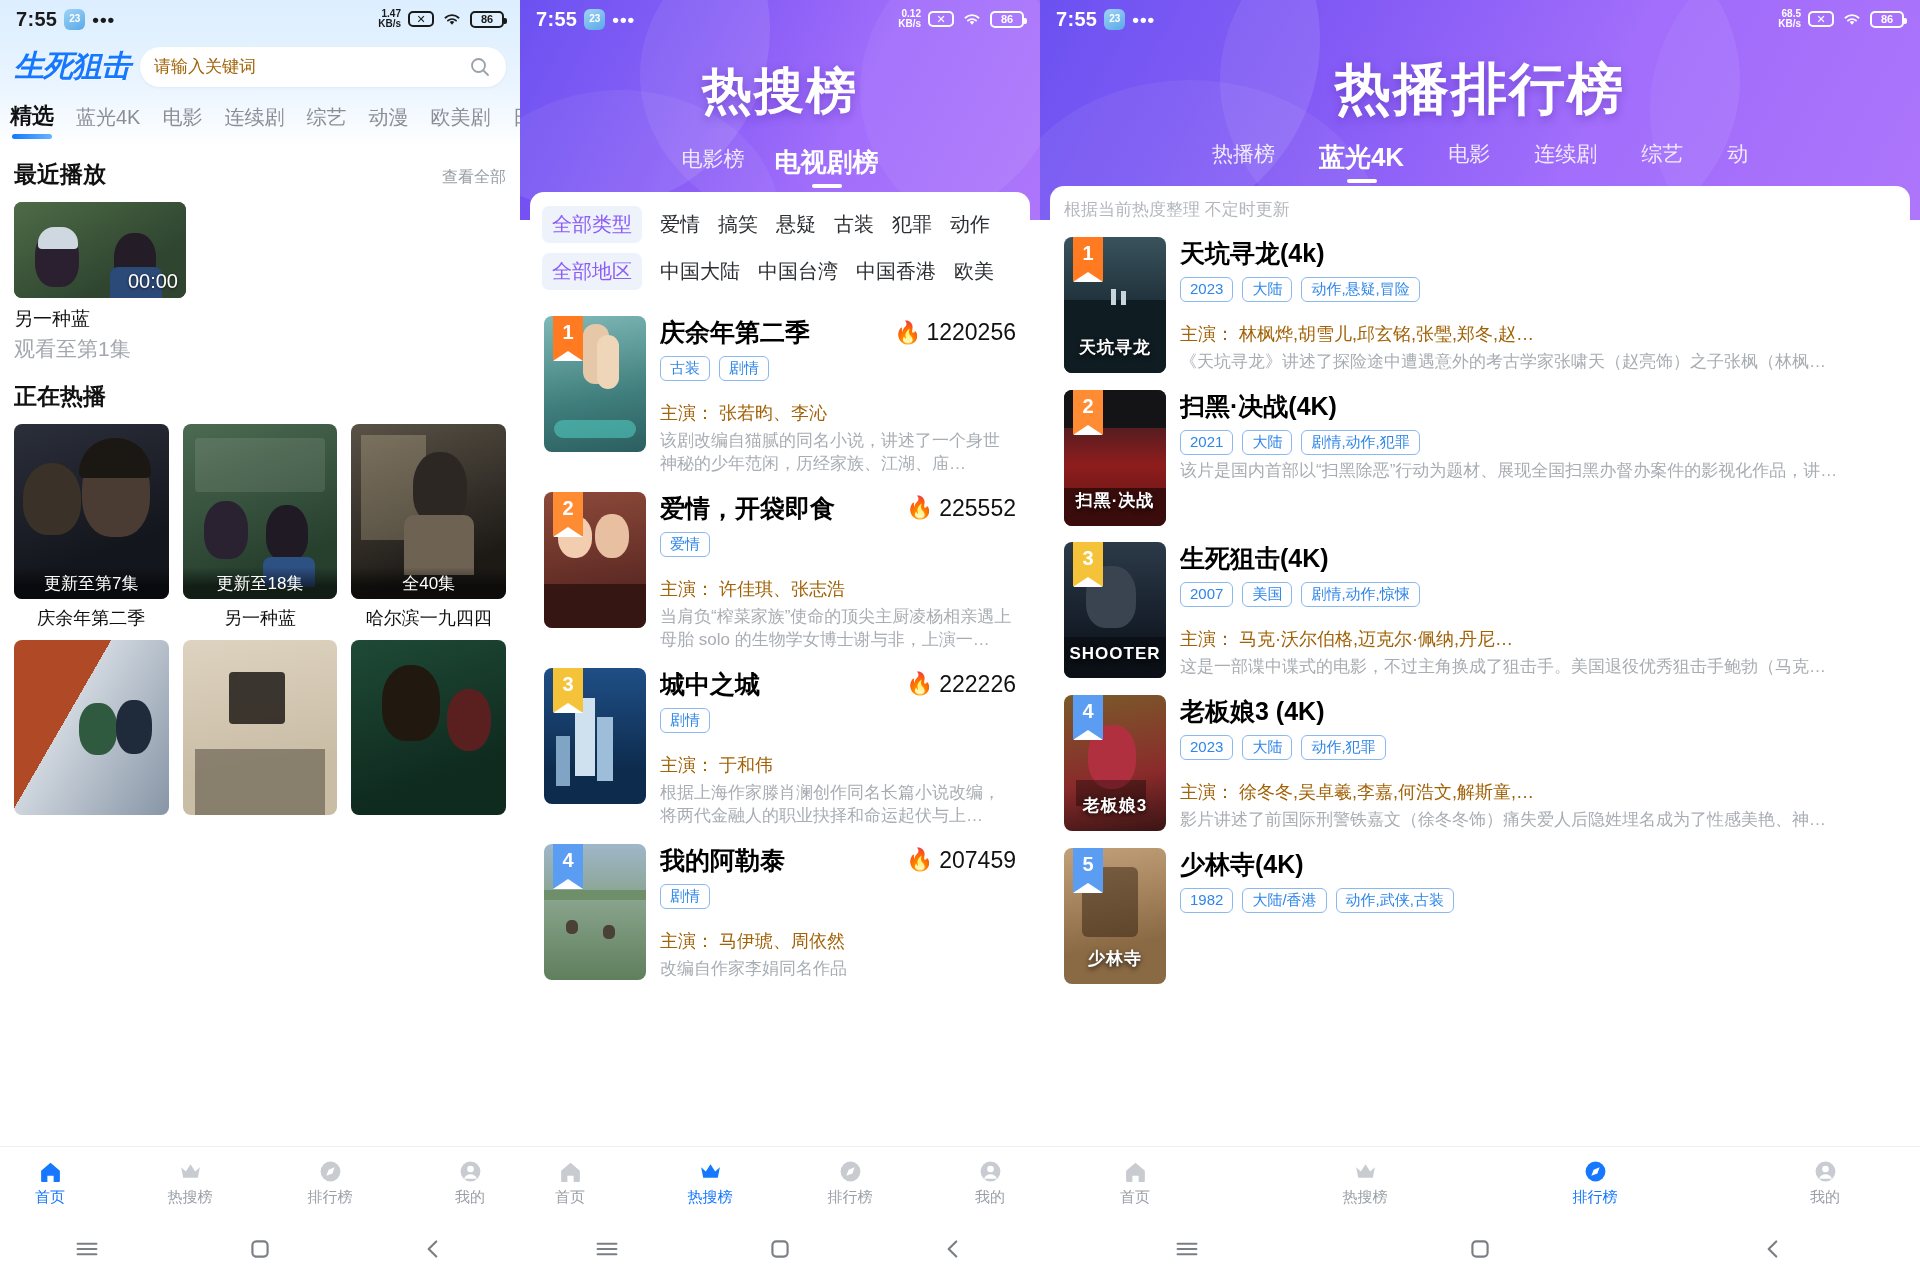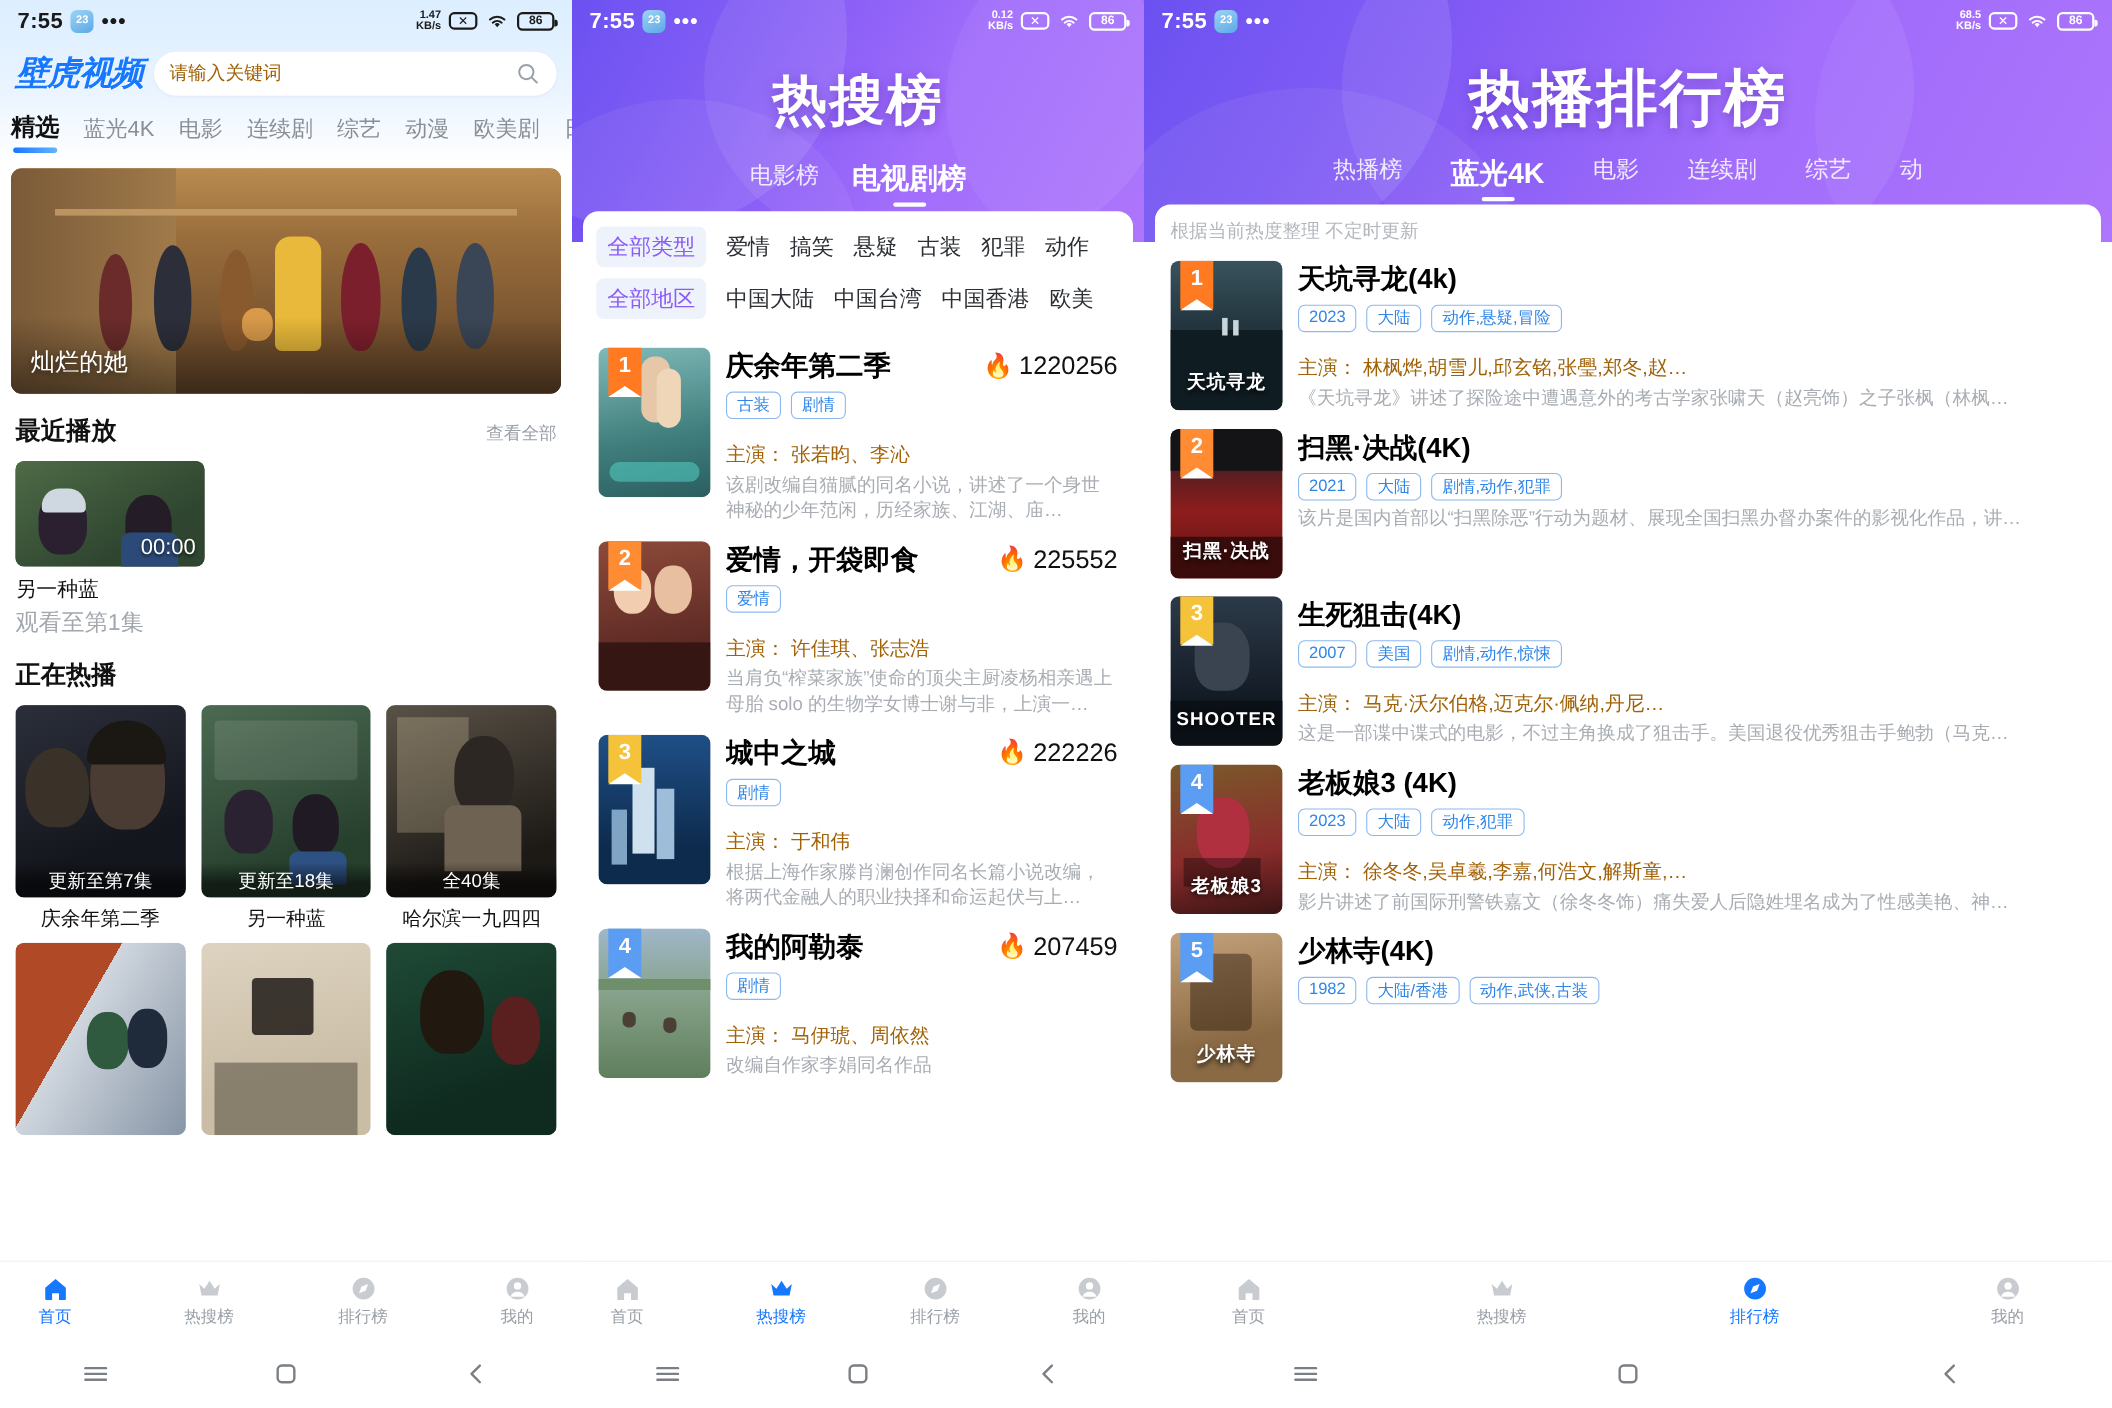--- a/index.html
+++ b/index.html
@@ -270,21 +270,21 @@
               <path d="M12 15.5l2.6-3.2a4 4 0 0 0-5.2 0L12 15.5z" fill="currentColor"></path>
               <path d="M4.6 7.6a11 11 0 0 1 14.8 0" stroke="currentColor" stroke-width="2" fill="none" stroke-linecap="round"></path>
               <path d="M7.4 10.8a7 7 0 0 1 9.2 0" stroke="currentColor" stroke-width="2" fill="none" stroke-linecap="round"></path>
             </svg>
         </span>
         <span class="sb-batt">86</span>
       </div>
     </div>
 
     <div class="s1-header">
-      <div class="s1-logo">壁虎视频</div>
+      <div class="s1-logo">生死狙击</div>
       <div class="s1-search">
         <span class="s1-search-ph">请输入关键词</span>
         <span class="s1-search-icon">
           <svg width="24" height="24" viewBox="0 0 24 24">
               <circle cx="10.5" cy="10.5" r="6.5" stroke="currentColor" stroke-width="1.8" fill="none"></circle>
               <line x1="15.3" y1="15.3" x2="20" y2="20" stroke="currentColor" stroke-width="1.8" stroke-linecap="round"></line>
             </svg>
         </span>
       </div>
     </div>
@@ -293,38 +293,20 @@
       <div class="s1-tab active">精选</div>
       <div class="s1-tab">蓝光4K</div>
       <div class="s1-tab">电影</div>
       <div class="s1-tab">连续剧</div>
       <div class="s1-tab">综艺</div>
       <div class="s1-tab">动漫</div>
       <div class="s1-tab">欧美剧</div>
       <div class="s1-tab">日韩</div>
     </div>
 
-    <div class="s1-banner">
-      <div class="banner-art">
-        <div style="position:absolute;inset:0;background:
-            linear-gradient(180deg,#b98b50 0%,#9a6e3c 30%,#7a5530 70%,#6b4a2c 100%);"></div>
-        <div style="position:absolute;left:0;top:0;width:30%;height:100%;background:linear-gradient(90deg,#7a5a38,#a07a4a);"></div>
-        <div style="position:absolute;left:8%;top:18%;width:84%;height:6px;background:#c9a06a;opacity:.8;"></div>
-        <div class="fig" style="left:16%;top:38%;width:30px;height:88px;background:#6b2b2b;"></div>
-        <div class="fig" style="left:26%;top:34%;width:34px;height:96px;background:#2c2f3a;"></div>
-        <div class="fig" style="left:38%;top:36%;width:30px;height:92px;background:#8a5a2f;"></div>
-        <div class="fig" style="left:48%;top:30%;width:42px;height:104px;background:#e8b93a;border-radius:14px 14px 6px 6px;"></div>
-        <div class="fig" style="left:60%;top:33%;width:36px;height:98px;background:#7c1f2c;"></div>
-        <div class="fig" style="left:71%;top:35%;width:32px;height:94px;background:#2b3a4a;"></div>
-        <div class="fig" style="left:81%;top:33%;width:34px;height:96px;background:#3a4656;"></div>
-        <div style="position:absolute;left:42%;top:62%;width:28px;height:30px;border-radius:45%;background:#d89a4a;"></div>
-        <div style="position:absolute;left:0;bottom:0;width:100%;height:34%;background:linear-gradient(180deg,rgba(0,0,0,0),rgba(0,0,0,.45));"></div>
-      </div>
-      <div class="banner-title">灿烂的她</div>
-    </div>
 
     <div class="s1-sect">
       <h3>最近播放</h3>
       <span class="more">查看全部</span>
     </div>
 
     <div class="s1-recent">
       <div class="s1-recent-thumb">
         <div style="position:absolute;inset:0;background:linear-gradient(150deg,#4e6b46,#2f4530 70%);"></div>
         <div style="position:absolute;left:12%;top:28%;width:44px;height:58px;border-radius:45% 45% 40% 40%;background:#2a2030;"></div>

